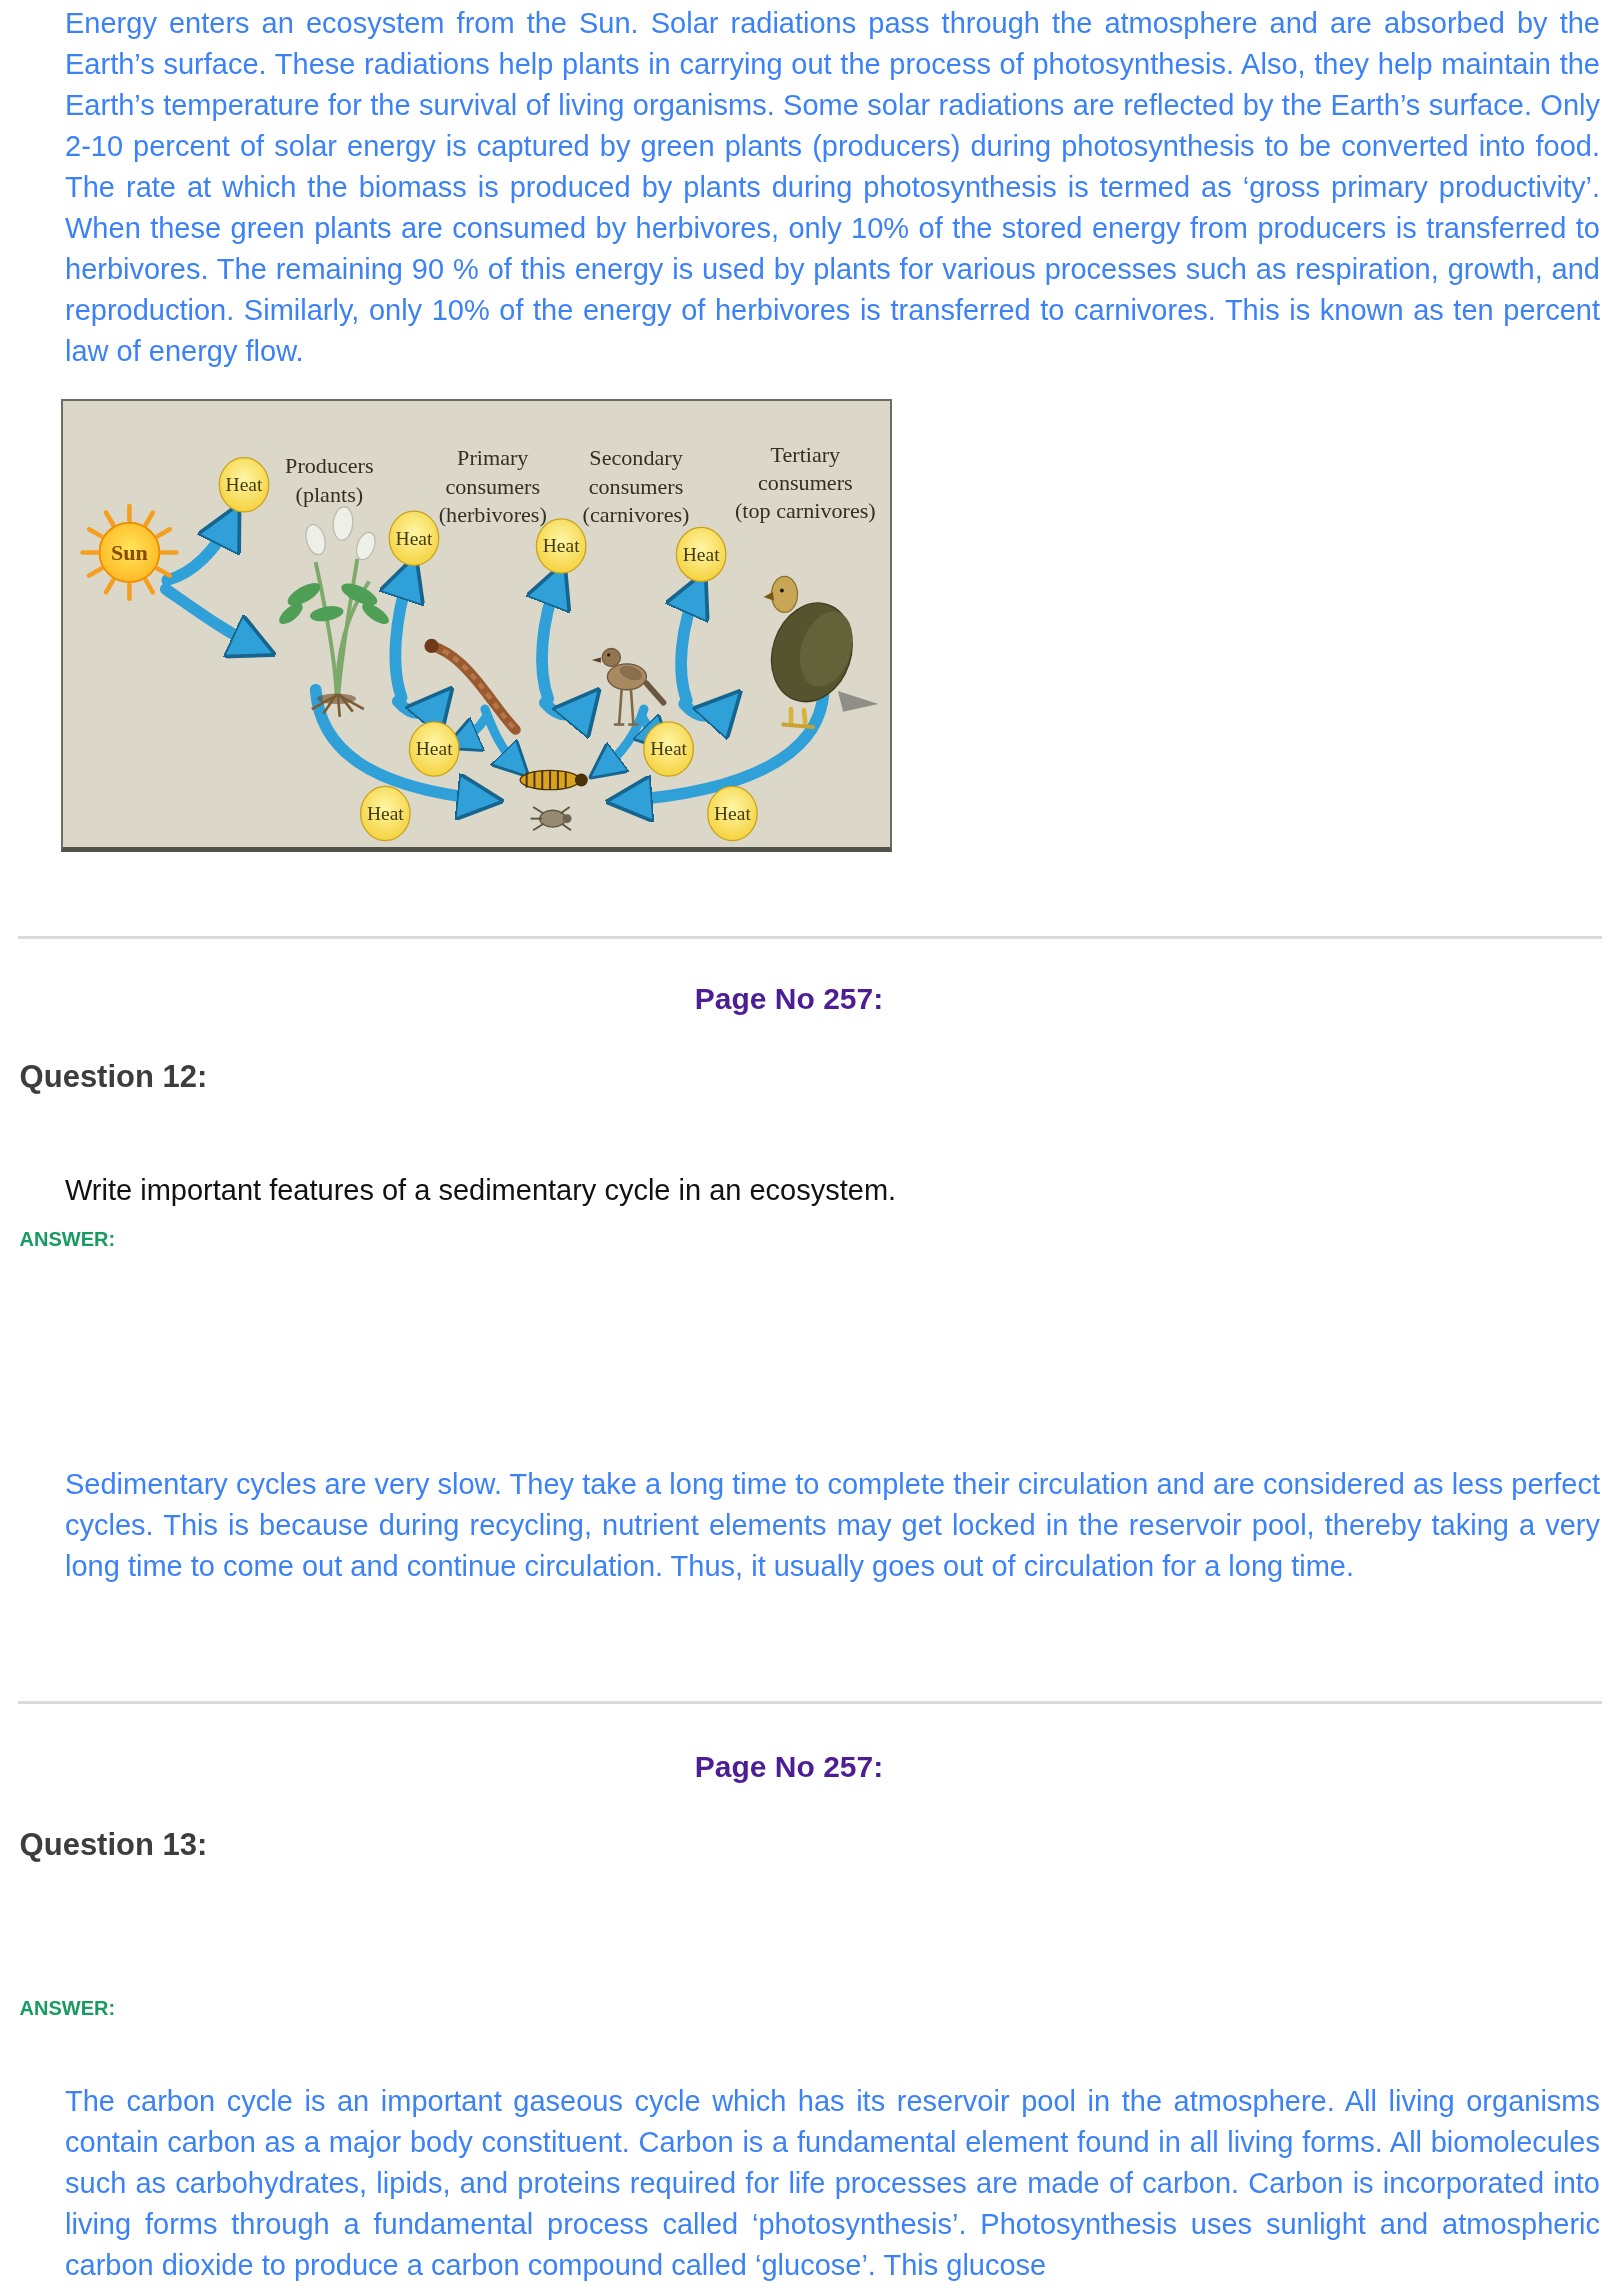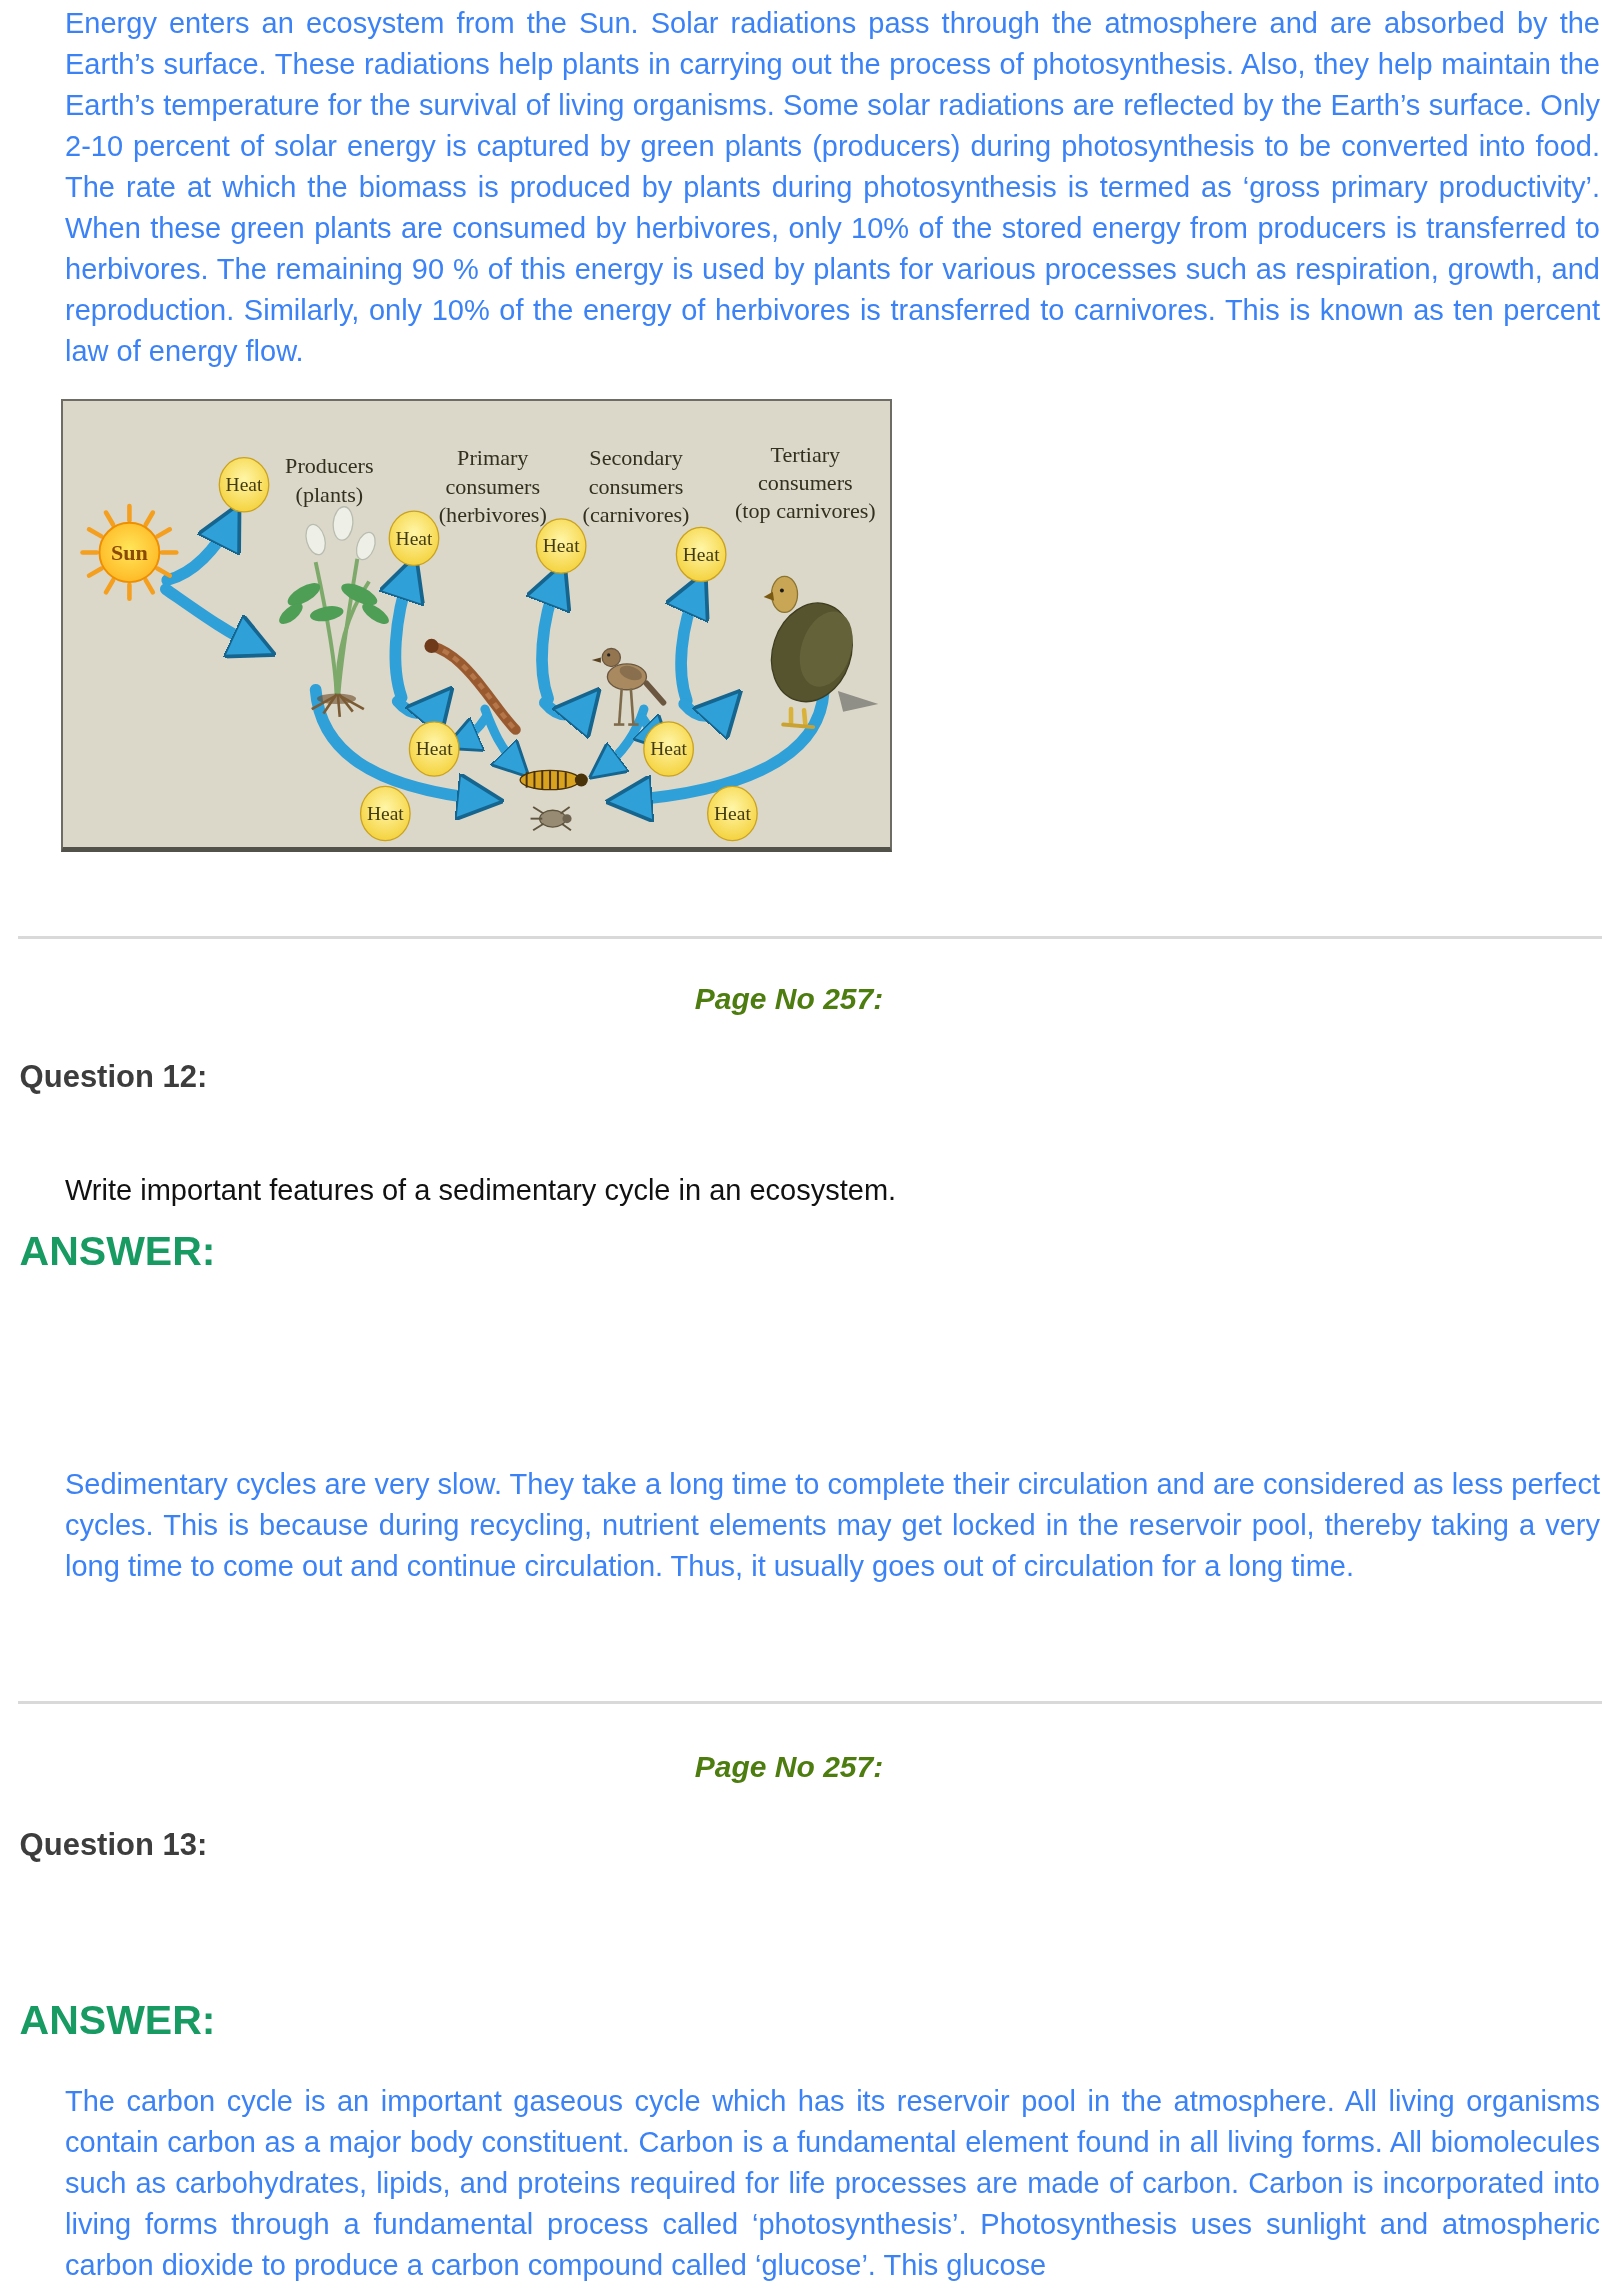--- a/index.html
+++ b/index.html
@@ -2,22 +2,22 @@
 <html style="font-size:10.5px"><head>
 <meta charset="utf-8">
 <style>
   html,body{margin:0;padding:0;background:#ffffff;}
   body{width:1622px;height:2295px;overflow:hidden;font-family:"Liberation Sans",sans-serif;color:#000;}
   #page{position:relative;width:1622px;height:2295px;background:#ffffff;}
 
   .para{position:absolute;left:65px;width:1535px;text-align:justify;font-size:29px;line-height:41px;color:#3b82f6;}
   .qtext{position:absolute;left:65px;width:1535px;font-size:29px;line-height:39px;color:#111;}
   .heading{position:absolute;left:19.6px;font-size:31px;font-weight:bold;color:#3d3d3d;}
-  .pageno{position:absolute;left:0;width:1578px;text-align:center;font-size:30px;font-weight:bold;color:#4d7c0f;font-style:italic;}
-  .answer{position:absolute;left:19.6px;font-size:41px;font-weight:bold;color:#189b62;}
+  .pageno{position:absolute;left:0;width:1578px;text-align:center;font-size:30px;font-weight:bold;color:#4c1d95;}
+  .answer{position:absolute;left:19.6px;font-size:20px;font-weight:bold;color:#189b62;}
   .divider{position:absolute;left:18.3px;width:1584px;height:2.6px;background:#d9d9d9;}
 
   #diagram{position:absolute;left:61px;top:399px;width:831px;height:453px;
            background:#dbd7c9;border:2.6px solid #6e6d65;border-bottom:5.2px solid #53524a;box-sizing:border-box;}
   #diagram svg{display:block;width:100%;height:100%;}
   svg text{font-family:"Liberation Serif",serif;}
   .collabel{font-size:34px;fill:#33301f;text-anchor:middle;}
   .heat-t{font-size:30px;fill:#433c12;text-anchor:middle;}
   .sun-t{font-size:34px;fill:#8a4a00;text-anchor:middle;font-weight:bold;}
   .arrow{fill:none;stroke:#2fa0d8;stroke-width:18;stroke-linecap:round;}

